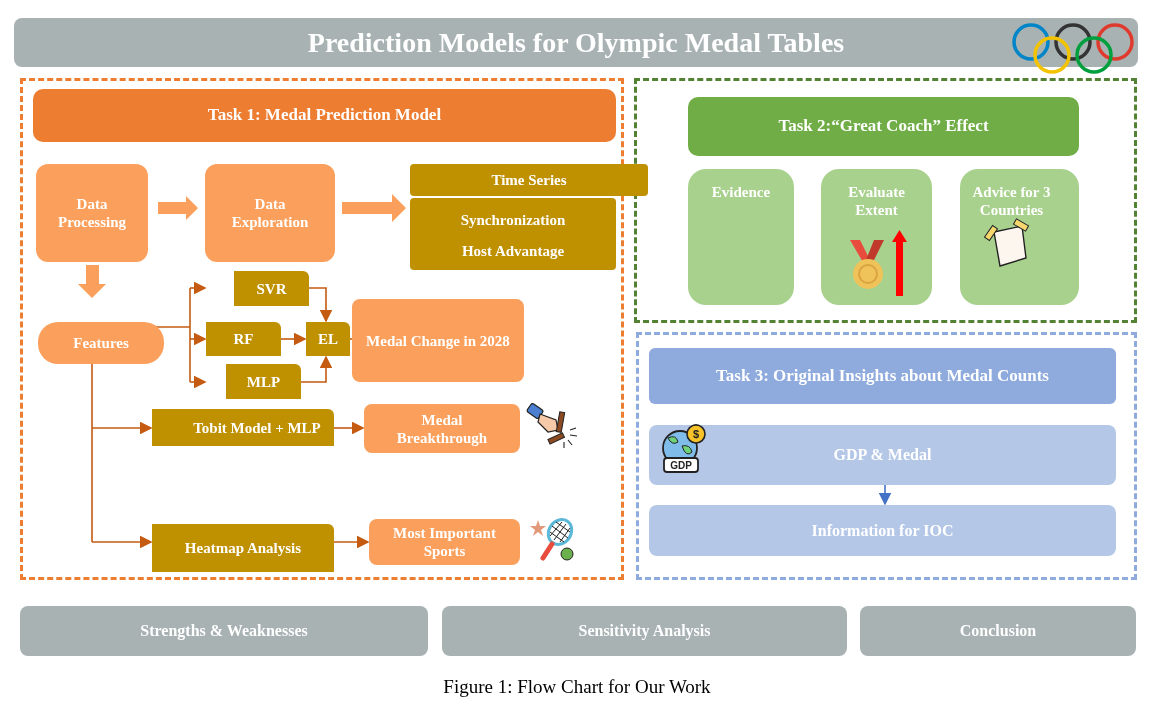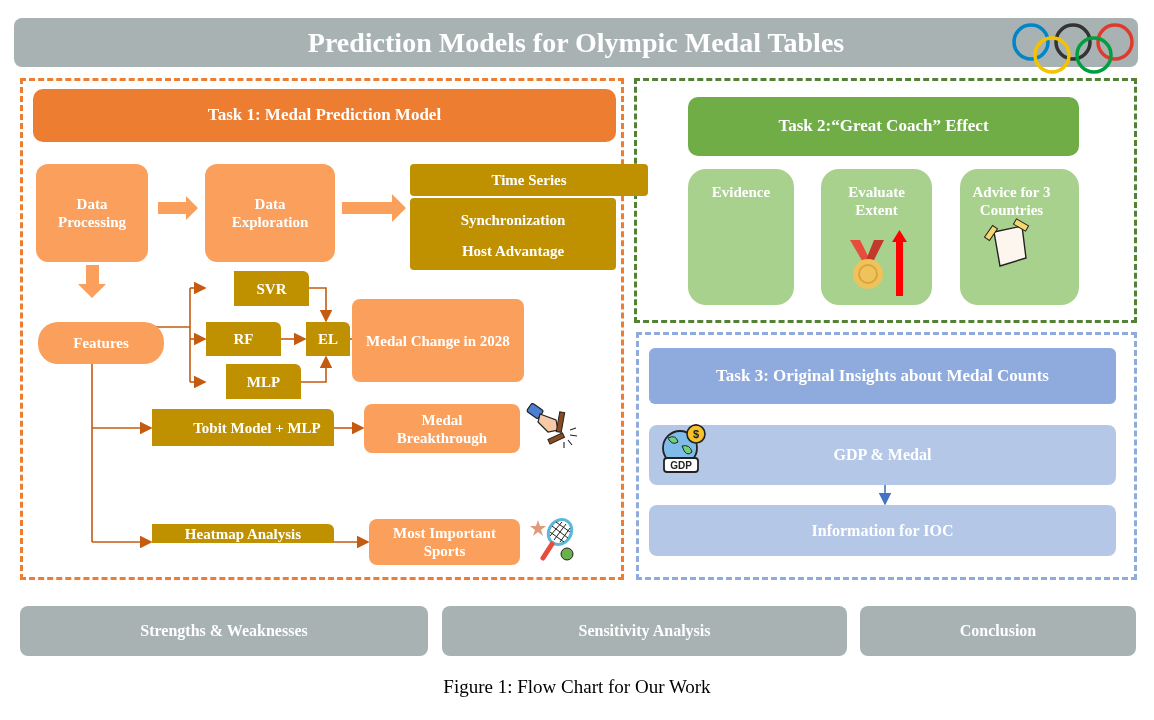--- a/index.html
+++ b/index.html
@@ -152,21 +152,21 @@
     <span>Medal Change in 2028</span>
   </div>
 
 <div class="abs c gold" style="left:152px;top:409px;width:182px;height:37px;padding-left:28px;">
     <span>Tobit Model + MLP</span>
   </div>
 <div class="abs c peach" style="left:364px;top:404px;width:156px;height:49px;border-radius:8px;padding:0 30px;">
     <span>Medal Breakthrough</span>
   </div>
 
-<div class="abs c gold" style="left:152px;top:524px;width:182px;height:19px;">
+<div class="abs c gold" style="left:152px;top:524px;width:182px;height:48px;">
     <span>Heatmap Analysis</span>
   </div>
 <div class="abs c peach" style="left:369px;top:519px;width:151px;height:46px;border-radius:8px;padding:0 8px;">
     <span>Most Important Sports</span>
   </div>
 
 <div class="abs c green-h" style="left:688px;top:97px;width:391px;height:59px;">
     <span>Task 2:“Great Coach” Effect</span>
   </div>
 <div class="abs c green-l" style="left:688px;top:169px;width:106px;height:136px;">

